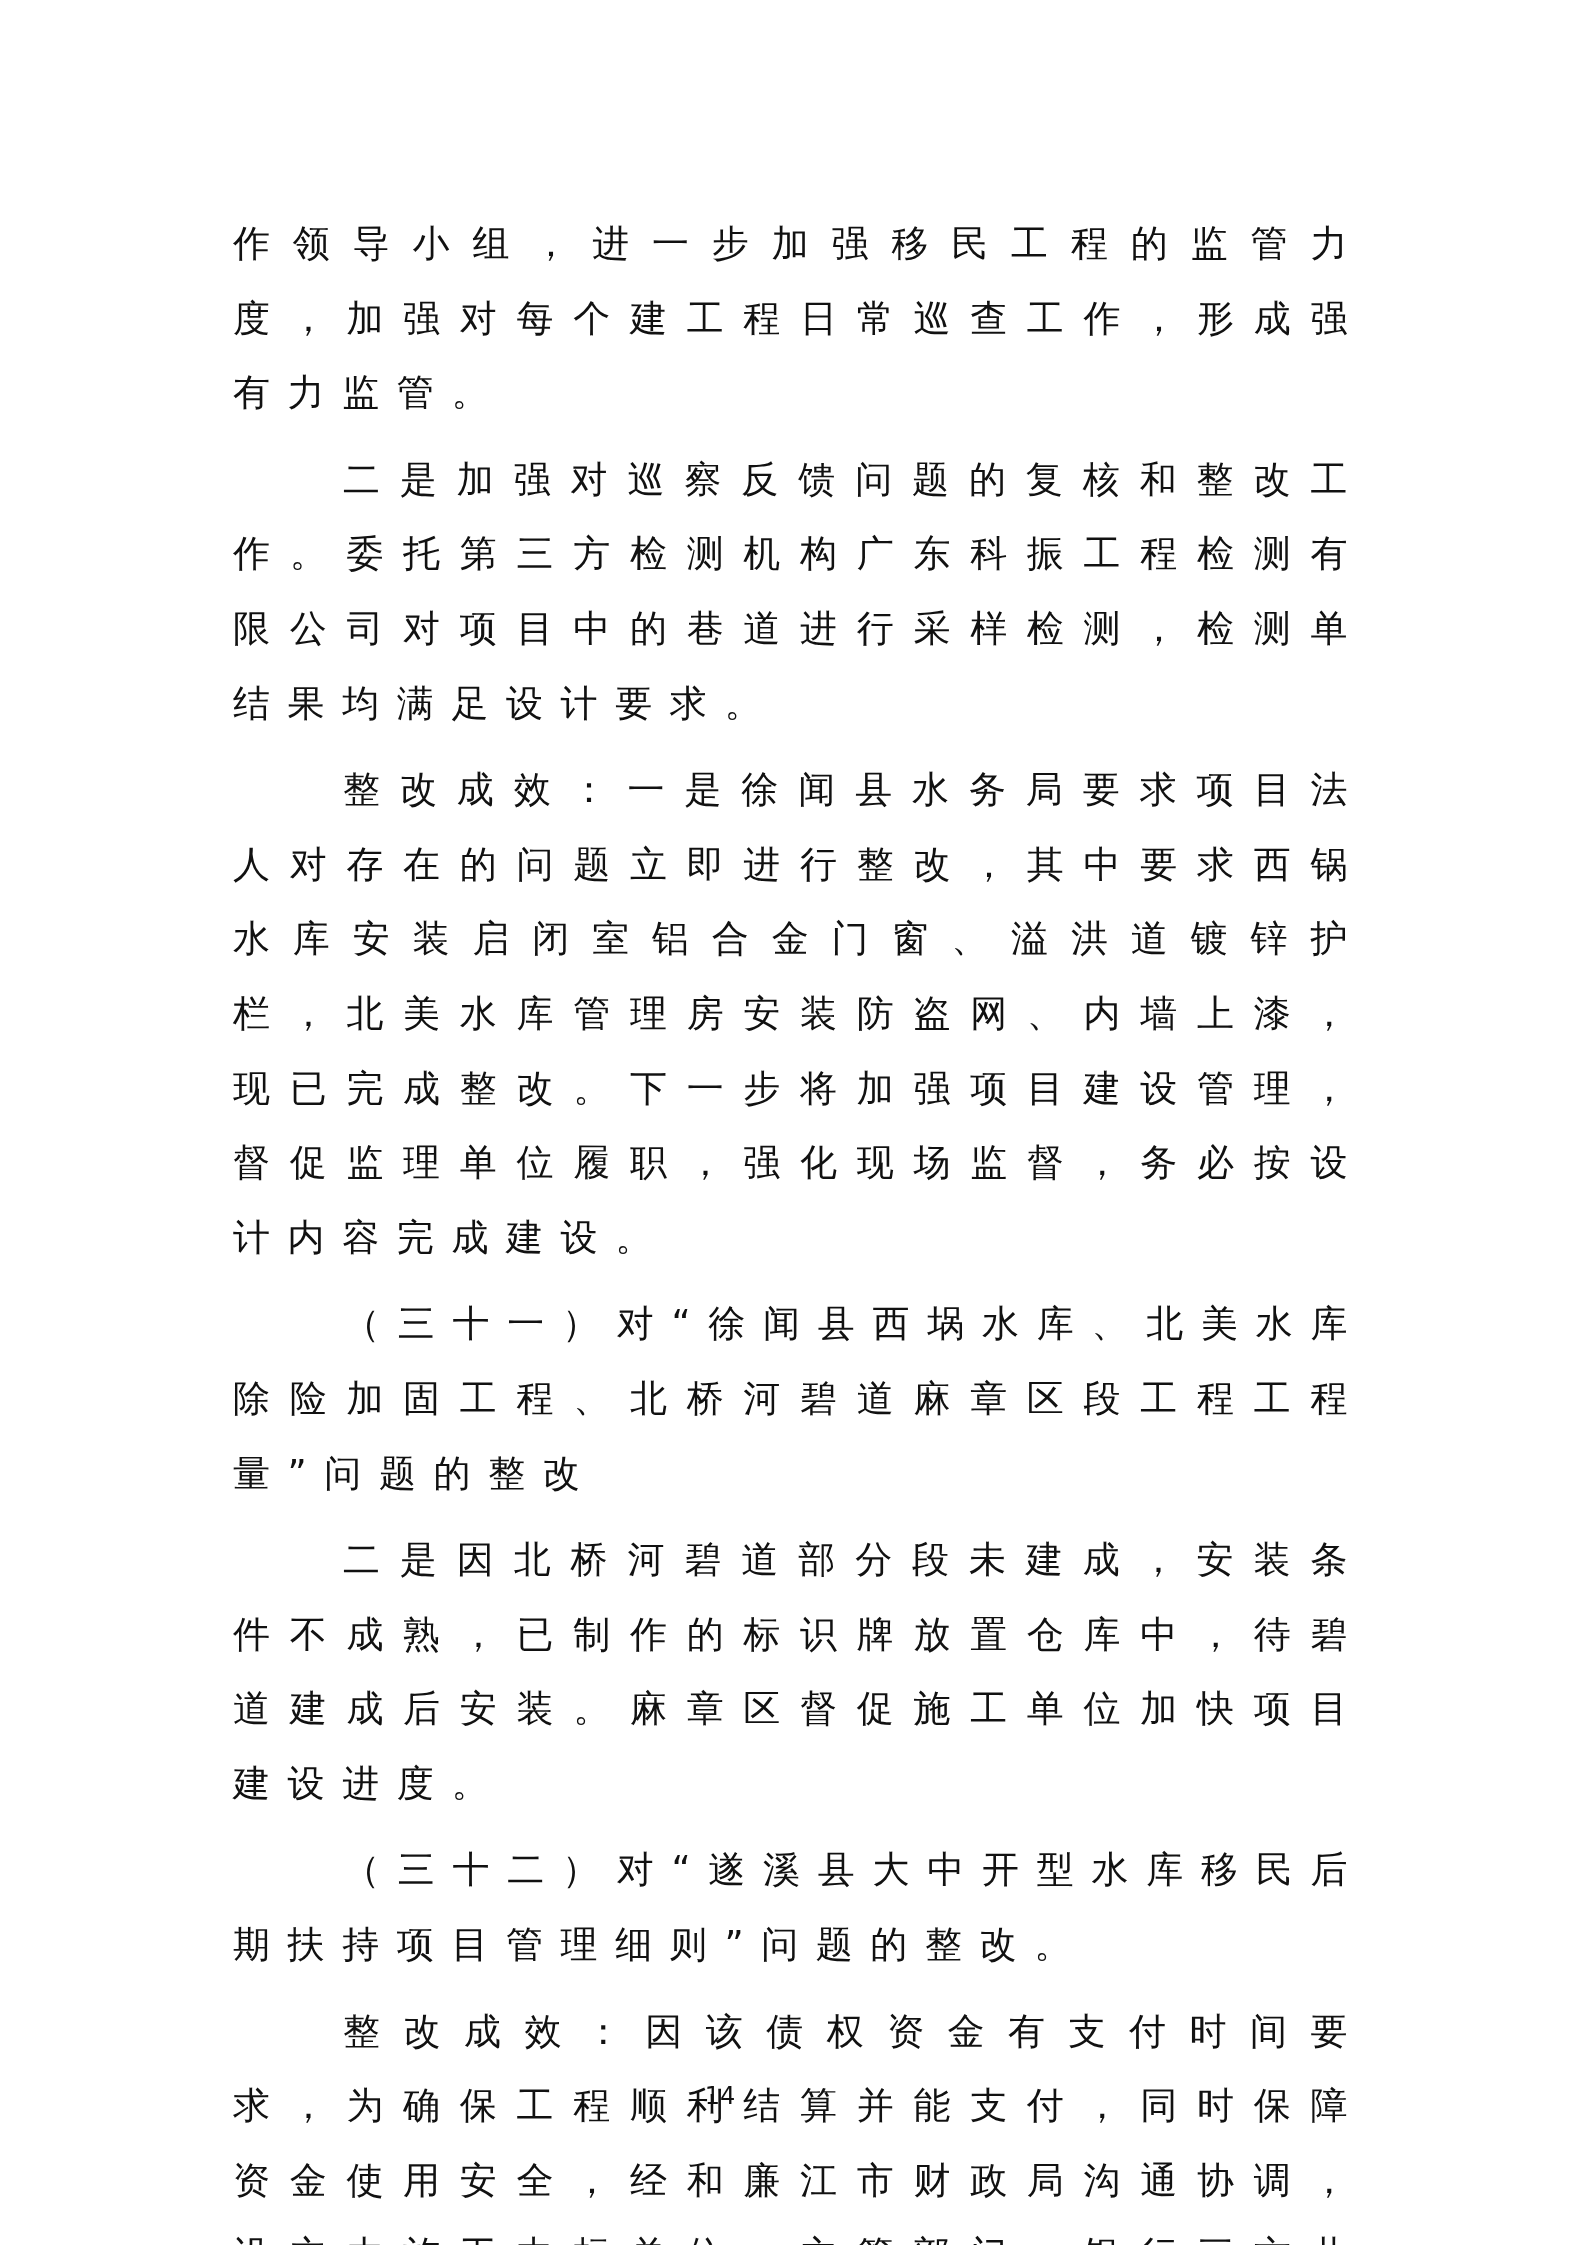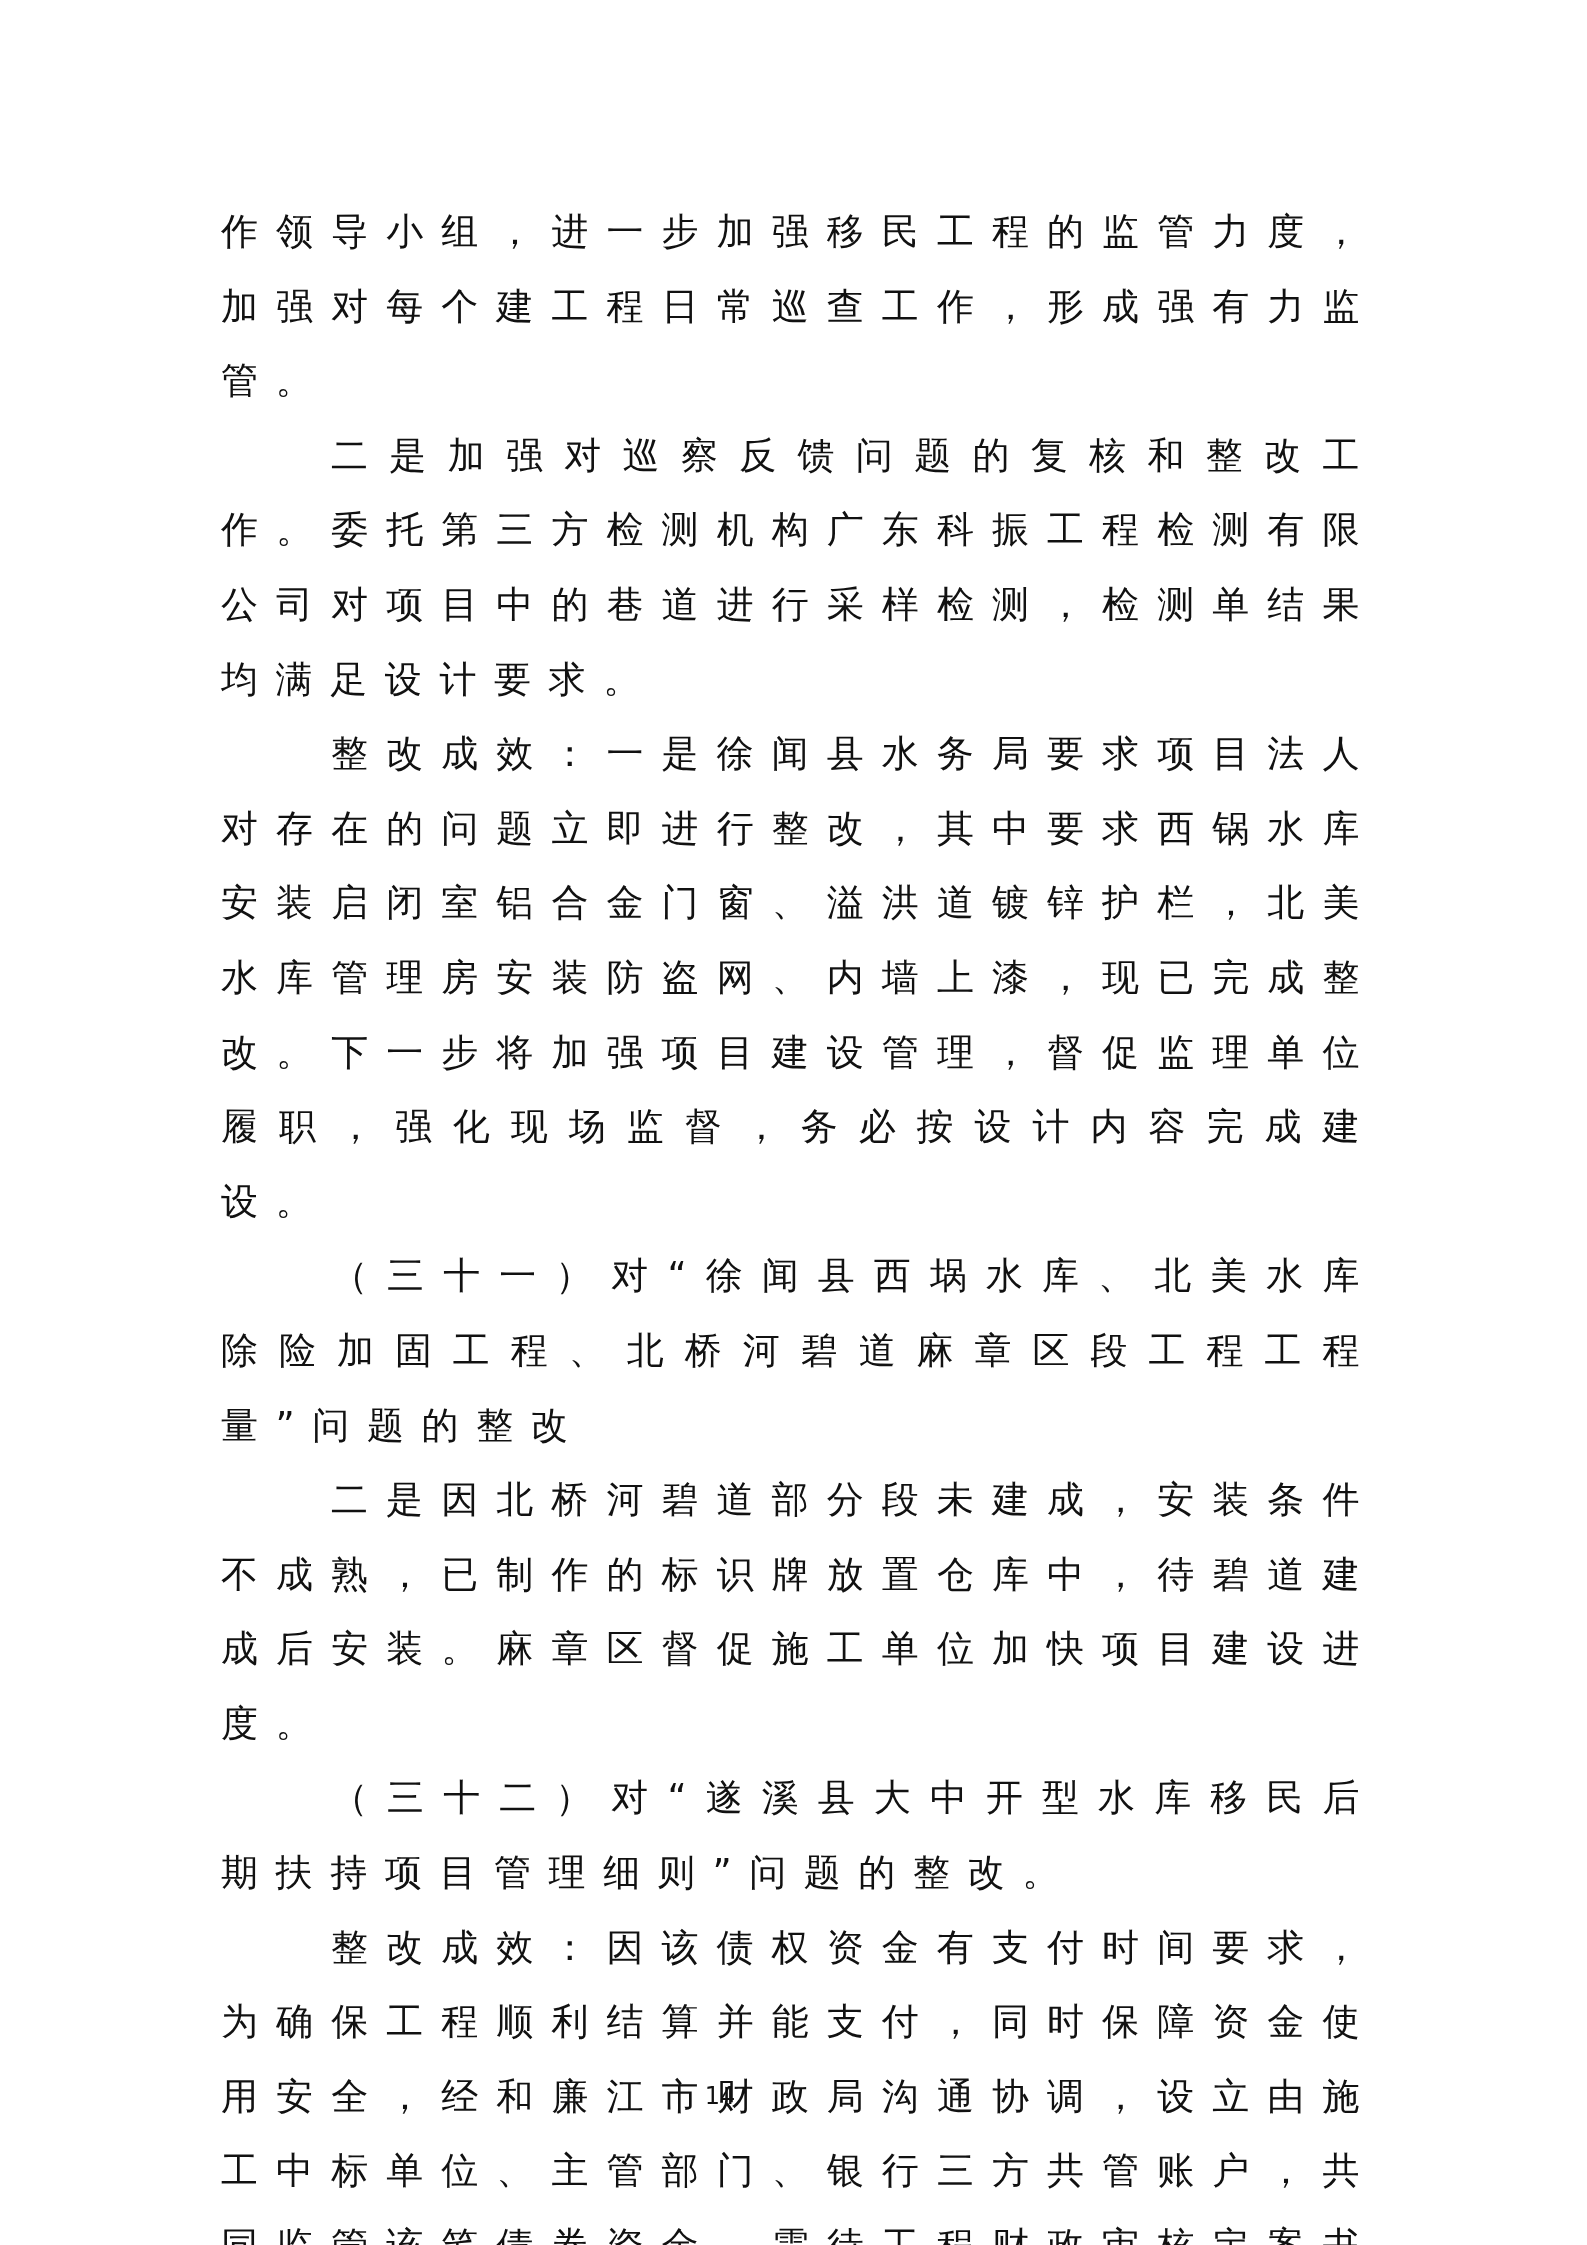--- a/index.html
+++ b/index.html
@@ -3,21 +3,21 @@
 <meta charset="utf-8">
 <style>
   html, body { margin: 0; padding: 0; background: #ffffff; }
   body { width: 1587px; height: 2245px; position: relative; overflow: hidden; }
   .page {
     position: absolute; left: 221px; top: 195px; width: 1156px;
     font-family: "DejaVu Serif", "Liberation Serif", serif;
     color: #111111;
   }
   .para {
-    margin: 0;
+    margin: 12px;
     font-size: 37px;
     line-height: 74.6px;
     letter-spacing: 17.6px;
     text-align: justify;
     text-align-last: left;
     word-break: break-all;
   }
   .indent { text-indent: 110px; }
   .heading { font-family: "DejaVu Sans", "Liberation Sans", sans-serif; }
   .page-number {

